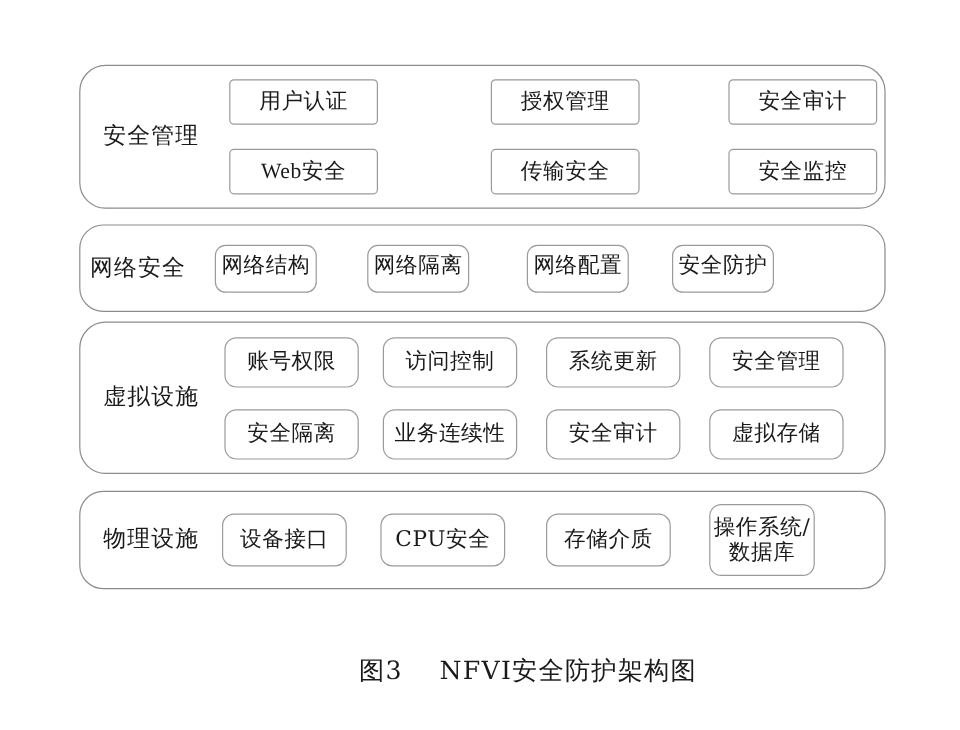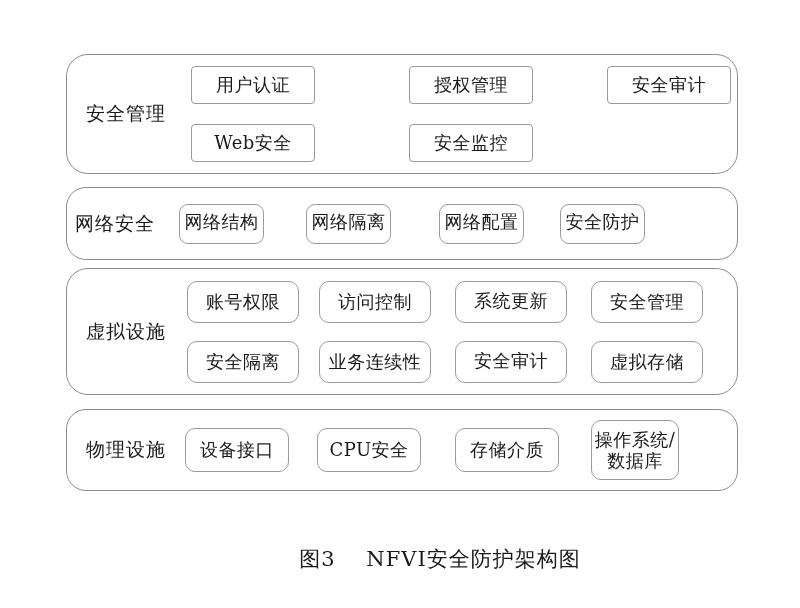--- a/index.html
+++ b/index.html
@@ -83,21 +83,21 @@
     letter-spacing: 0.5px;
   }
 
   
   #layer-security-mgmt {
     top: 54px;
     height: 120px;
     border-radius: 22px;
   }
   #layer-security-mgmt .layer-body .item-row { height: 44px; }
-  #layer-security-mgmt .layer-body .item-row + .item-row { margin-top: 14px; }
+  #layer-security-mgmt .layer-body .item-row + .item-row { margin-top: 14px; font-family: Liberation Serif, serif; }
   #layer-security-mgmt .item {
     width: 124px;
     height: 38px;
     border-radius: 4px;
   }
   #layer-security-mgmt .item:nth-child(1) { margin-left: 6px; }
   #layer-security-mgmt .item:nth-child(2) { margin-left: 94px; }
   #layer-security-mgmt .item:nth-child(3) { margin-left: 74px; }
 
   
@@ -181,20 +181,21 @@
   <div class="layer" id="layer-security-mgmt">
     <div class="layer-label">安全管理</div>
     <div class="layer-body">
       <div class="item-row">
         <div class="item">用户认证</div>
         <div class="item">授权管理</div>
         <div class="item">安全审计</div>
       </div>
       <div class="item-row">
         <div class="item">Web安全</div>
+        <div class="item">传输安全</div>
         <div class="item">安全监控</div>
       </div>
     </div>
   </div>
 
   <div class="layer" id="layer-network-security">
     <div class="layer-label">网络安全</div>
     <div class="layer-body">
       <div class="item-row">
         <div class="item">网络结构</div>

